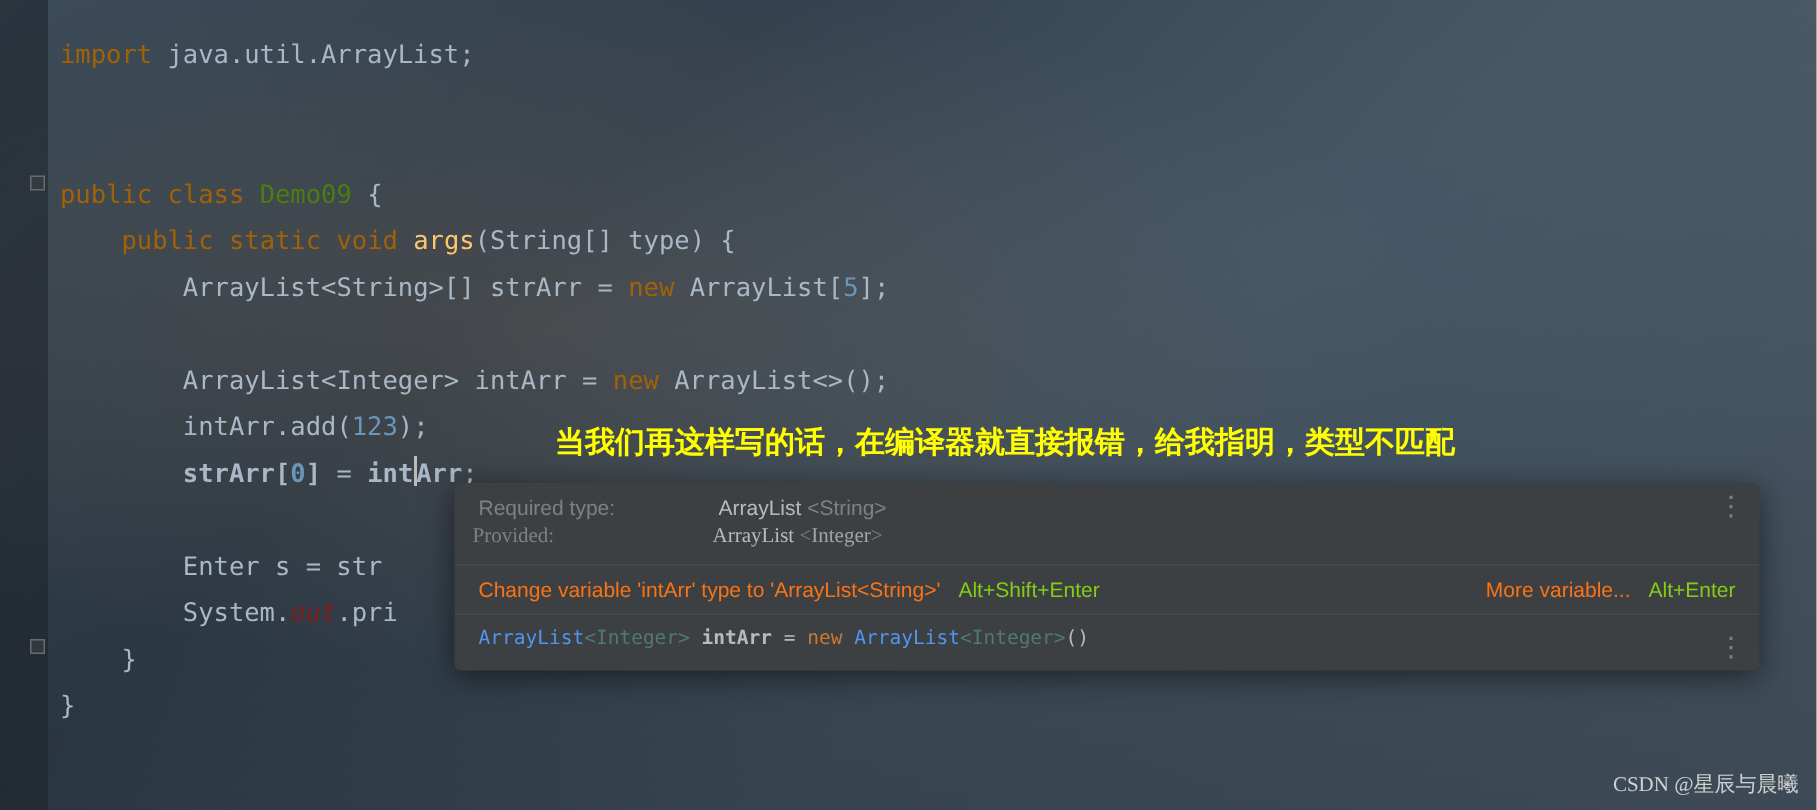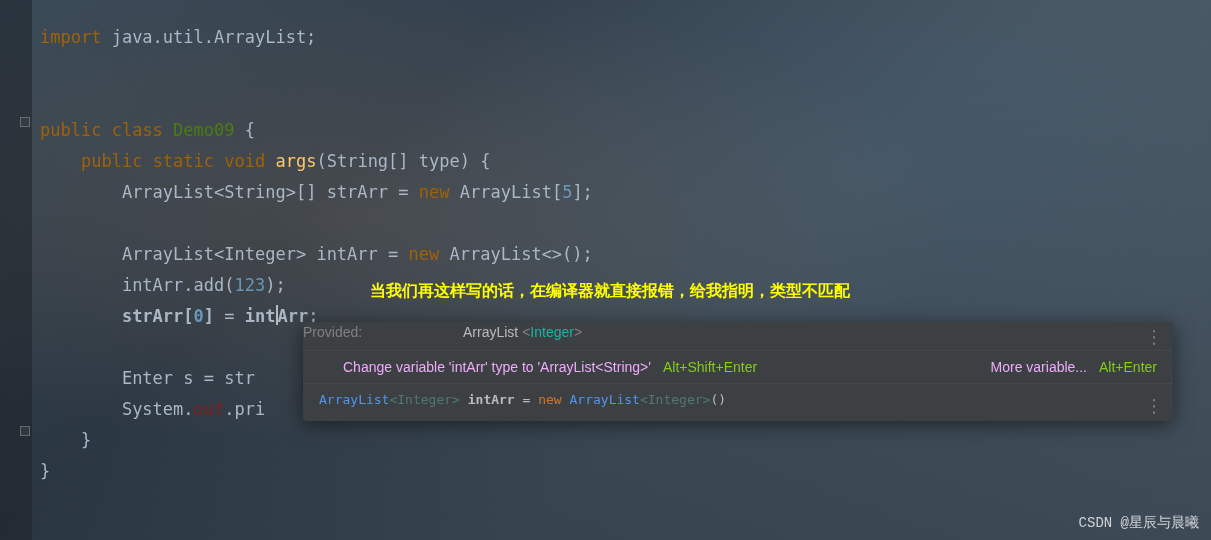--- a/index.html
+++ b/index.html
@@ -46,21 +46,21 @@
       width: 2px;
       height: 20px;
       background: #bbb;
       vertical-align: middle;
       position: relative;
       top: -2px;
     }
     .annotation {
       color: #ffff00;
       font-family: 'Microsoft YaHei', sans-serif;
-      font-size: 16px;
+      font-size: 20px;
       font-weight: bold;
       position: absolute;
       left: 370px;
       top: 281px;
       white-space: nowrap;
     }
     .popup {
       position: absolute;
       left: 303px;
       top: 322px;
@@ -71,37 +71,38 @@
       font-family: 'Segoe UI', sans-serif;
       font-size: 14px;
       color: #bababa;
     }
     .popup-row {
       display: flex;
       padding: 8px 16px 2px 16px;
     }
     .popup-row2 {
       display: flex;
-      padding: 2px 16px 10px 0;
+      padding: 2px 16px 10px 12px;
+      font-family: Liberation Serif, serif;
     }
     .popup-label {
       width: 160px;
       color: #808080;
     }
     .popup-value { color: #bababa; }
     .popup-value .gen { color: #808080; }
-    .popup-value .err { color: #14b8a6; }
+    .popup-value .err { color: #a3a3a3; }
     .popup-actions {
       display: flex;
       align-items: center;
       padding: 8px 16px;
       gap: 8px;
       border-top: 1px solid rgba(255,255,255,0.05);
     }
-    .action-link { color: #f0abfc; cursor: pointer; margin-left: 24px; }
+    .action-link { color: #f97316; cursor: pointer; }
     .shortcut { color: #84cc16; margin-left: 4px; }
     .spacer { flex: 1; }
     .popup-kebab {
       position: absolute;
       right: 10px;
       top: 10px;
       color: #808080;
       font-size: 18px;
       cursor: pointer;
       line-height: 10px;
@@ -124,21 +125,21 @@
       color: #808080;
       font-size: 18px;
       cursor: pointer;
       line-height: 10px;
     }
     .watermark {
       position: absolute;
       right: 12px;
       bottom: 8px;
       color: rgba(255,255,255,0.75);
-      font-family: Liberation Mono, monospace;
+      font-family: Liberation Serif, serif;
       font-size: 14px;
     }
     .fold-marker {
       position: absolute;
       left: 20px;
       width: 10px;
       height: 10px;
       border: 1px solid #6a6a6a;
       background: rgba(60,65,72,0.6);
     }
@@ -165,20 +166,24 @@
         <span>Enter s = str</span>
         <span>System.</span><span class="field">out</span><span>.pri</span>
     }
 }
 </div>
 
 <div class="annotation">当我们再这样写的话，在编译器就直接报错，给我指明，类型不匹配</div>
 
 <div class="popup">
   <div class="popup-kebab">⋮</div>
+  <div class="popup-row">
+    <span class="popup-label">Required type:</span>
+    <span class="popup-value"><span>ArrayList </span><span class="gen">&lt;String&gt;</span></span>
+  </div>
   <div class="popup-row2">
     <span class="popup-label">Provided:</span>
     <span class="popup-value"><span>ArrayList </span><span class="gen">&lt;</span><span class="err">Integer</span><span class="gen">&gt;</span></span>
   </div>
   <div class="popup-actions">
     <span class="action-link">Change variable 'intArr' type to 'ArrayList&lt;String&gt;'</span>
     <span class="shortcut">Alt+Shift+Enter</span>
     <span class="spacer"></span>
     <span class="action-link">More variable...</span>
     <span class="shortcut">Alt+Enter</span>

